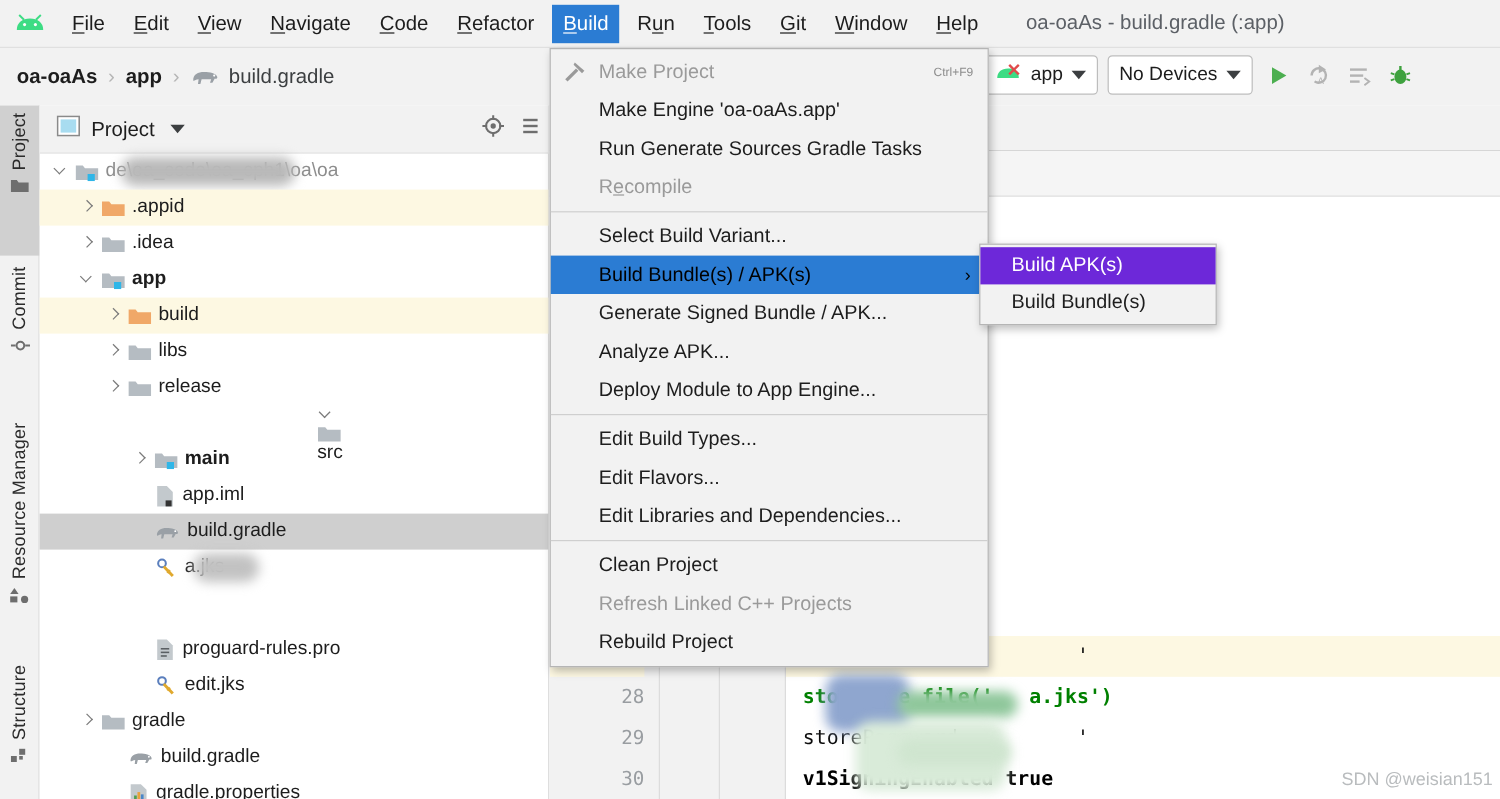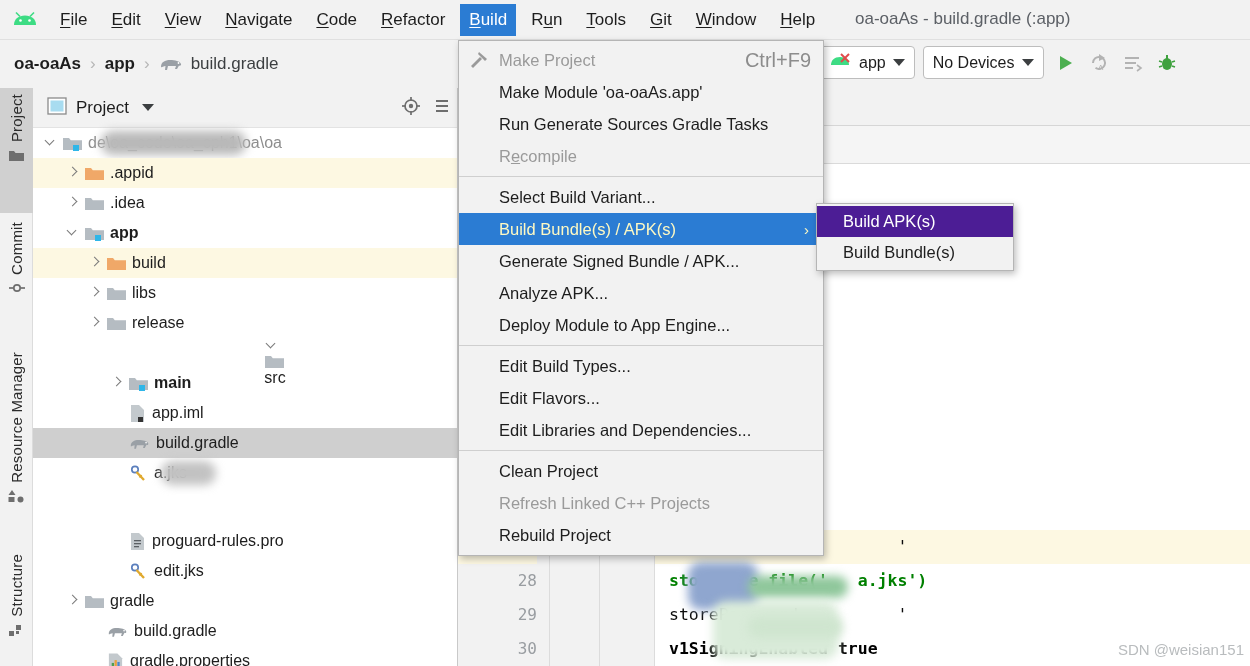--- a/index.html
+++ b/index.html
@@ -154,37 +154,37 @@
     position: absolute; top: 40px; left: 458px; width: 366px;
     background: #f2f2f2; border: 1px solid #b5b5b5;
     box-shadow: 2px 3px 7px rgba(0,0,0,0.26); font-size: 16.5px;
     padding: 3px 0 4px 0; z-index: 40;
   }
   .mi {
     height: 32px; display: flex; align-items: center; padding-left: 40px;
     color: #1d1d1d; position: relative; white-space: nowrap;
   }
   .mi.dis { color: #9a9a9a; }
-  .mi.sel { background: #2b7cd3; color: #fef9c3; gap: 27px; }
-  .mi .sc { margin-left: auto; padding-right: 12px; color: #8c8c8c; font-size: 20px; }
+  .mi.sel { background: #2b7cd3; color: #000000; gap: 27px; }
+  .mi .sc { margin-left: auto; padding-right: 12px; color: #8c8c8c; font-size: 10px; }
   .mi .subarrow {
     margin-left: auto; padding-right: 14px; font-size: 15px;
   }
   .mi u { text-decoration: underline; }
   .msep { height: 1px; background: #cfcfcf; margin: 4px 0; }
   .hammer { position: absolute; left: 10px; top: 6px; }
 
   .submenu {
     position: absolute; top: 203px; left: 816px; width: 198px;
     background: #f2f2f2; border: 1px solid #b5b5b5;
     box-shadow: 2px 3px 7px rgba(0,0,0,0.26); font-size: 16.5px;
     padding: 2px 0; z-index: 50;
   }
   .smi { height: 31px; display: flex; align-items: center; padding-left: 26px; white-space: nowrap; }
-  .smi.sel { background: #4c1d95; color: #fff; }
+  .smi.sel { background: #6d28d9; color: #fff; }
 
   .watermark {
     position: absolute; right: 6px; bottom: 8px; font-size: 15px; color: #b9bcbe;
     font-family: "Liberation Sans", sans-serif; z-index: 60;
   }
 </style>
 </head>
 <body>
 
 <div id="app">
@@ -605,21 +605,21 @@
   <div class="menupop" id="build-menu">
       <div class="mi dis">
         <span class="hammer"><svg width="20" height="20" viewBox="0 0 20 20">
             <path d="M2 16 L11 7 L13 9 L4 18 Z" fill="#9a9a9a"></path>
             <path d="M10 2 L18 9 L16 11 L9 4 Z" fill="#9a9a9a"></path>
           </svg></span>
         <span>Make Project</span>
         <span class="sc">Ctrl+F9</span>
       </div>
       <div class="mi">
-        <span>Make Module 'oa-oaAs.app'</span>
+        <span>Make Engine 'oa-oaAs.app'</span>
       </div>
       <div class="mi">
         <span>Run Generate Sources Gradle Tasks</span>
       </div>
       <div class="mi dis">
         <span>R<u>e</u>compile</span>
       </div>
       <div class="msep"></div>
       <div class="mi">
         <span>Select Build Variant...</span>

